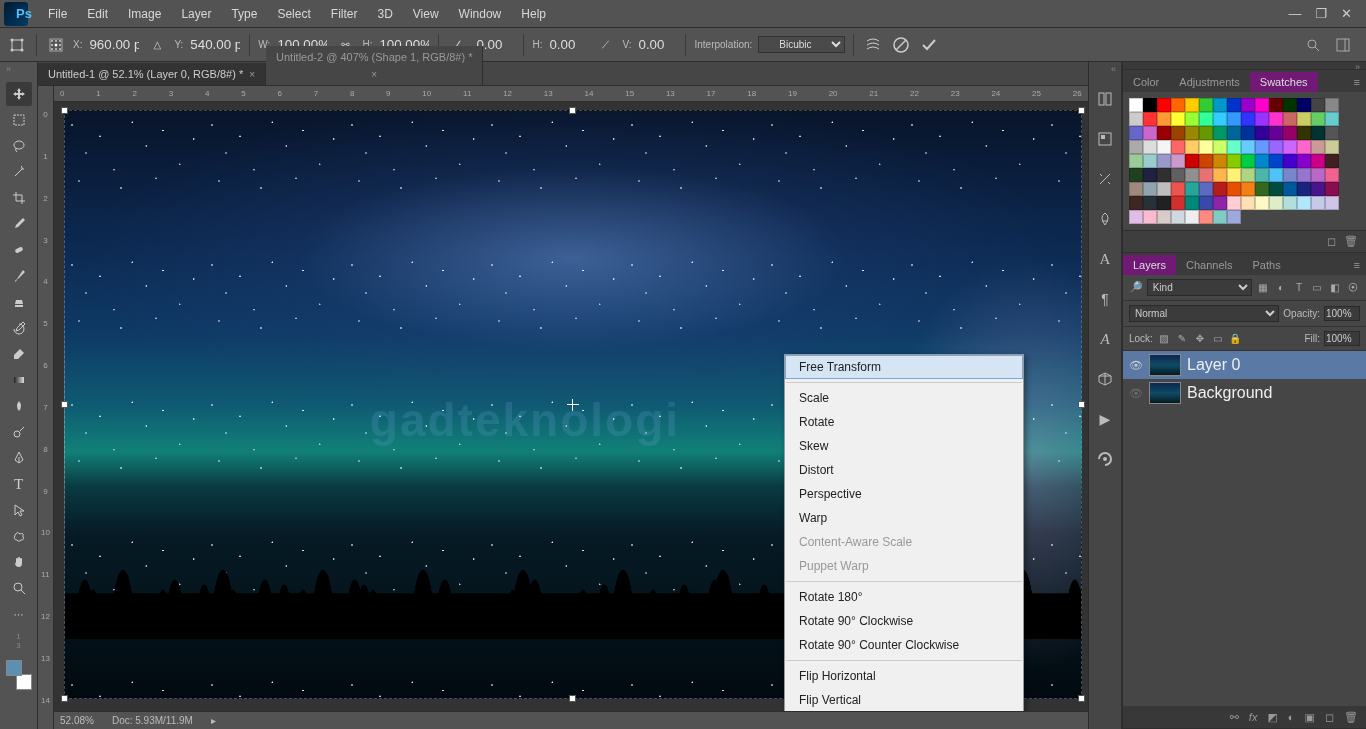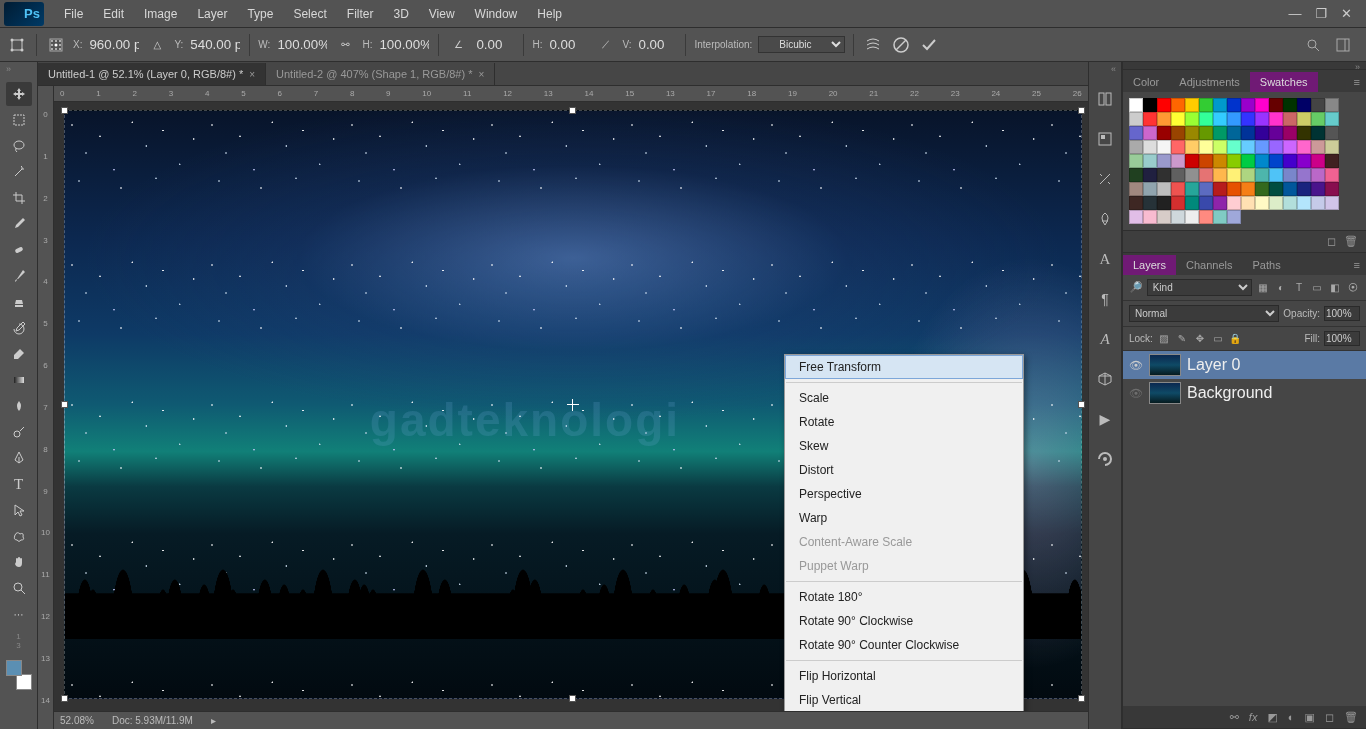--- a/index.html
+++ b/index.html
@@ -1,21 +1,21 @@
 <!DOCTYPE html>
 <html><head>
 <meta charset="utf-8">
 <style>
 * { box-sizing: border-box; margin: 0; padding: 0; font-family: "Segoe UI", Tahoma, sans-serif; user-select: none; }
 body { background: #535353; color: #ccc; width: 1366px; height: 729px; overflow: hidden; font-size: 11px; }
 .app { display: flex; flex-direction: column; height: 100%; }
 
 
 .menubar { height: 28px; background: #535353; display: flex; align-items: center; padding: 0 4px; border-bottom: 1px solid #2e2e2e; }
-.logo { width: 40px; height: 24px; background: linear-gradient(135deg,#001c33 0%,#003a66 100%); border-radius: 3px; display:flex;align-items:center;justify-content:center; color:#4fc3f7;font-weight:bold;font-size:13px;margin-right:10px;padding-left:16px; }
+.logo { width: 24px; height: 24px; background: linear-gradient(135deg,#001c33 0%,#003a66 100%); border-radius: 3px; display:flex;align-items:center;justify-content:center; color:#4fc3f7;font-weight:bold;font-size:13px;margin-right:10px;padding-left:16px; }
 .menubar .mi { padding: 6px 10px; font-size: 12px; color:#d8d8d8; cursor: pointer; }
 .win-ctrl { margin-left:auto; display:flex; gap:14px; padding-right:10px; color:#ccc; font-size:13px;}
 .win-ctrl span{cursor:pointer;}
 
 
 .optbar { height: 34px; background: #535353; border-bottom: 1px solid #2e2e2e; display:flex; align-items:center; padding:0 6px; gap:6px; font-size:10px; color:#bbb;}
 .optbar .ico { width:22px;height:22px;display:flex;align-items:center;justify-content:center;color:#ccc;}
 .optbar .lab{color:#bbb;}
 .optbar .val{background:transparent;color:#ddd;border:none;width:52px;padding:1px;}
 .optbar .sep{width:1px;height:22px;background:#3a3a3a;margin:0 2px;}
@@ -30,21 +30,21 @@
 .toolbox .tool{width:26px;height:24px;display:flex;align-items:center;justify-content:center;color:#ccc;cursor:pointer;border-radius:2px;font-size:14px;}
 .toolbox .tool.active{background:#3a3a3a;}
 .toolbox .swatch-pair{position:relative;width:26px;height:30px;margin-top:8px;}
 .swatch-fg{position:absolute;width:16px;height:16px;border:1px solid #888;background:#5b8fb3;left:0;top:0;z-index:2;}
 .swatch-bg{position:absolute;width:16px;height:16px;border:1px solid #888;background:#fff;right:0;bottom:0;}
 
 
 .docwrap{flex:1;display:flex;flex-direction:column;min-width:0;background:#333;}
 .tabs{height:24px;background:#464646;display:flex;align-items:flex-end;border-bottom:1px solid #2e2e2e;}
 .tab{padding:5px 10px;font-size:11px;color:#ccc;background:#333;border-right:1px solid #2e2e2e;display:flex;align-items:center;gap:6px;cursor:pointer;}
-.tab.inactive{background:#464646;color:#999;}
+.tab.inactive{background:#464646;color:#999;flex-direction:column;}
 .tab .x{color:#999;font-size:10px;}
 .canvas-area{flex:1;position:relative;display:flex;min-height:0;}
 .vruler{width:16px;background:#535353;border-right:1px solid #2e2e2e;display:flex;flex-direction:column;font-size:8px;color:#aaa;justify-content:space-between;padding:24px 0; text-align:center;}
 .vruler span{writing-mode:horizontal-tb;}
 .canvwrap{flex:1;display:flex;flex-direction:column;min-width:0;}
 .hruler{height:16px;background:#535353;border-bottom:1px solid #2e2e2e;display:flex;font-size:8px;color:#aaa;justify-content:space-between;padding:0 6px;align-items:center;}
 .canvas{flex:1;background:#333;position:relative;overflow:hidden;}
 .image{position:absolute;left:10px;top:8px;right:6px;bottom:12px;
  background:
   radial-gradient(ellipse 60% 35% at 50% 25%, rgba(120,160,230,0.45) 0%, rgba(40,70,130,0.2) 45%, transparent 80%),

